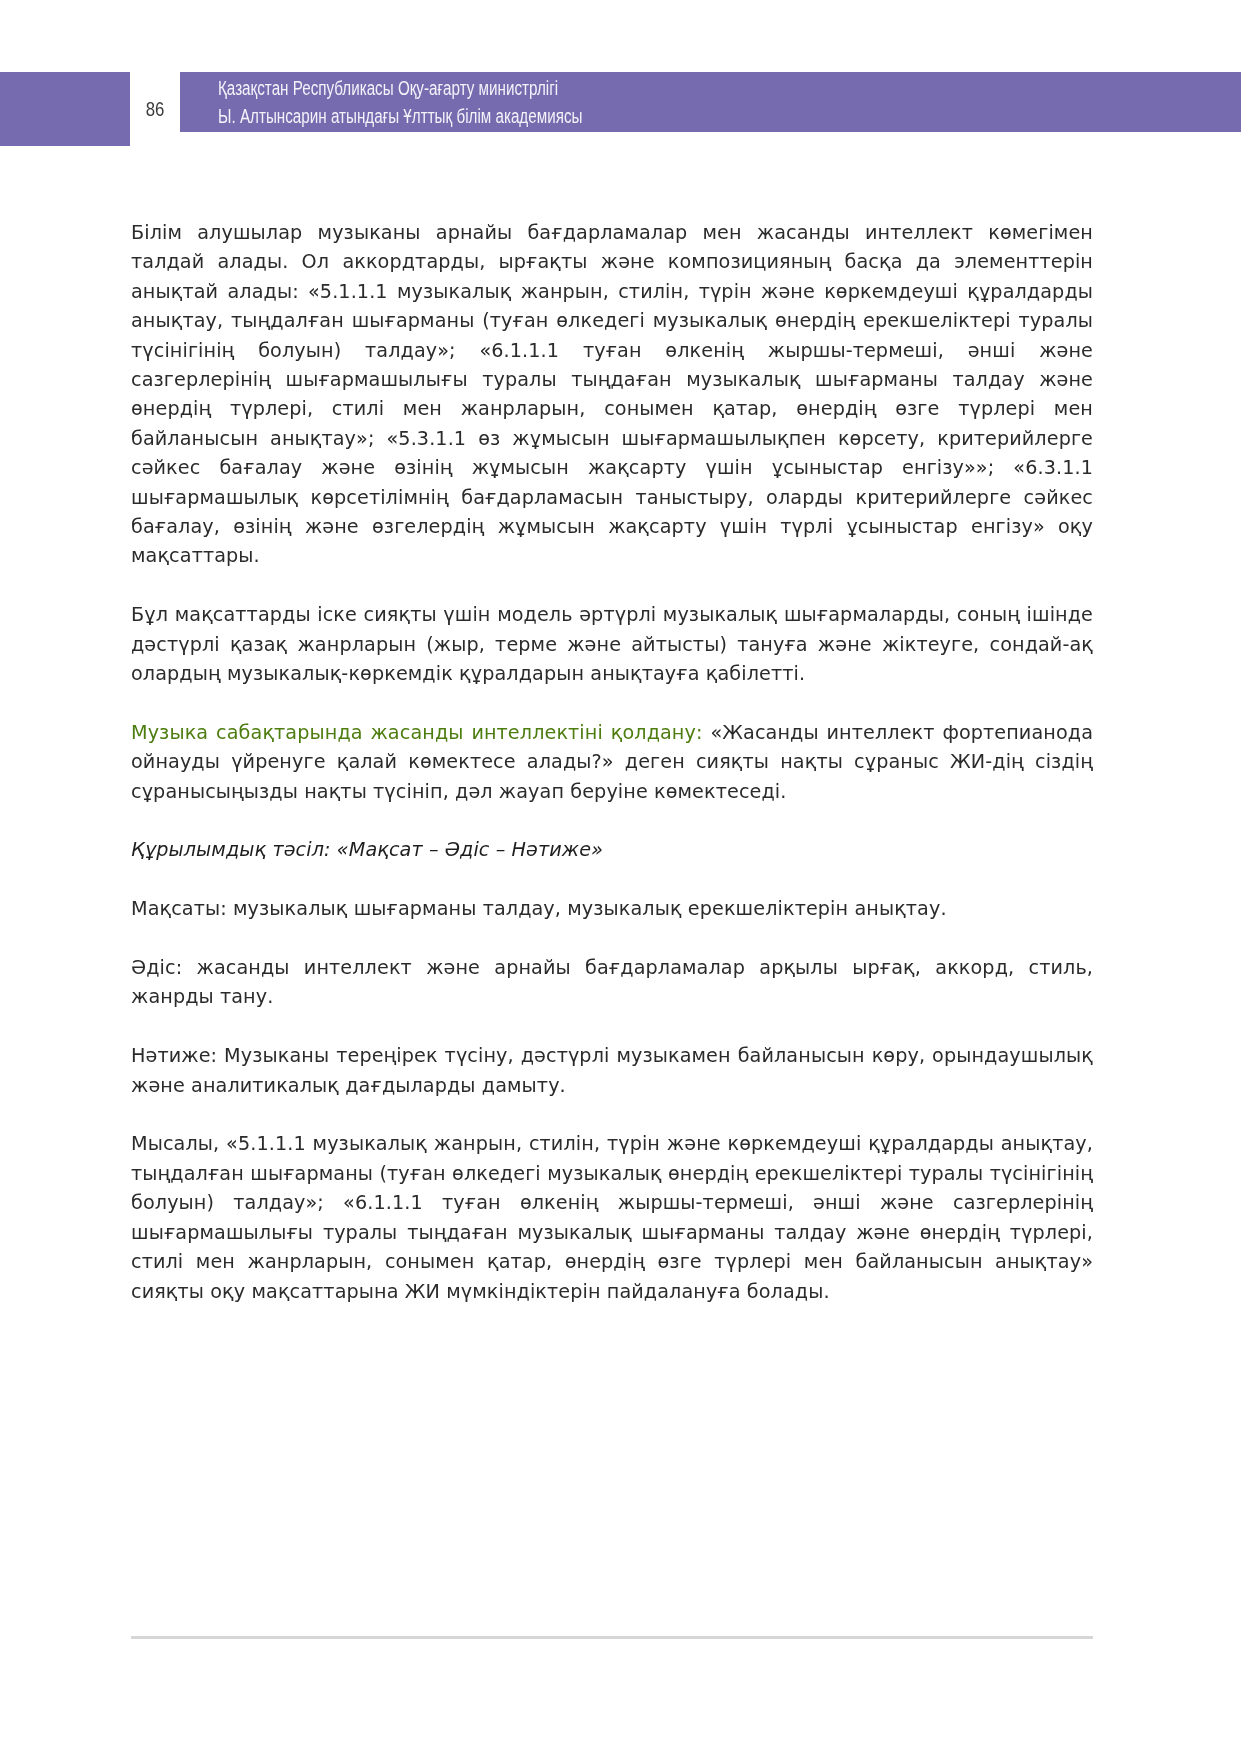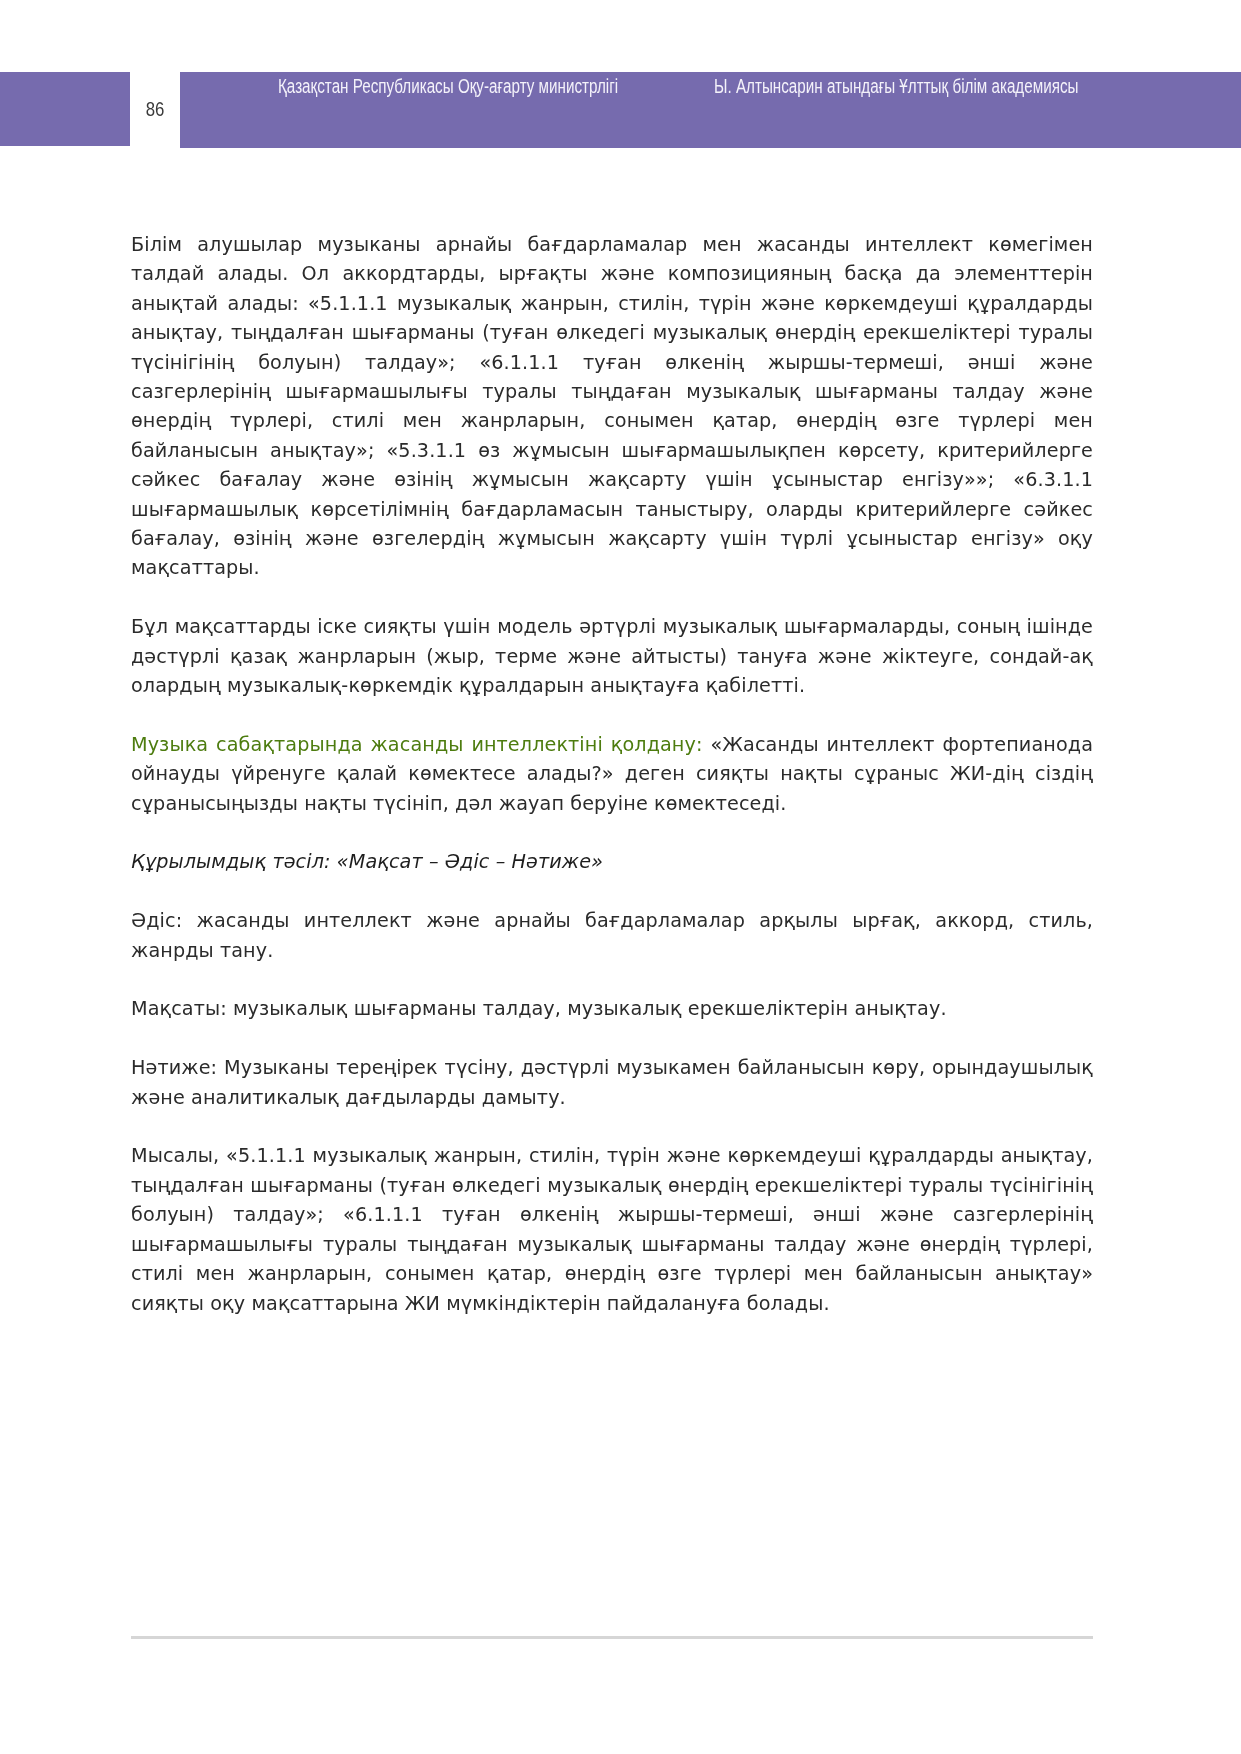--- a/index.html
+++ b/index.html
@@ -3,25 +3,25 @@
 <meta charset="utf-8">
 <style>
   html, body { margin: 0; padding: 0; background: #ffffff; }
   body { width: 1241px; height: 1754px; position: relative; overflow: hidden;
          font-family: "DejaVu Sans", sans-serif; color: #2b2b2b; }
   .hdr-left { position: absolute; left: 0; top: 72px; width: 130px; height: 74px; background: #766bae; }
   .hdr-num { position: absolute; left: 130px; top: 72px; width: 50px; height: 74px;
              display: flex; align-items: center; justify-content: center;
              font-family: "Liberation Sans", sans-serif; font-size: 21px; color: #3a3a3a;
              transform: scaleX(0.8); }
-  .hdr-band { position: absolute; left: 180px; top: 72px; right: 0; height: 76px; background: #766bae;
-              padding-left: 38px; box-sizing: border-box; display: flex; flex-direction: row; justify-content: center; }
+  .hdr-band { position: absolute; left: 180px; top: 72px; right: 0; height: 60px; background: #766bae;
+              padding-left: 38px; box-sizing: border-box; display: flex; flex-direction: column; justify-content: center; }
   .hdr-line { font-family: "Liberation Sans", sans-serif; font-size: 19.5px; color: #f4f2fa; line-height: 28px;
               transform: scaleX(0.78); transform-origin: left center; white-space: nowrap; }
-  .content { position: absolute; left: 131px; width: 962px; top: 218px; margin-top: 12px; }
+  .content { position: absolute; left: 131px; width: 962px; top: 218px; }
   .p { font-size: 19.2px; line-height: 29.4px; text-align: justify; margin: 0 0 29.4px 0; letter-spacing: 0.1px;
        hyphens: none; }
   .b { font-weight: normal; color: #4d7c0f; }
   .bi { font-weight: normal; font-style: italic; color: #1e1e1e; }
   .rule { position: absolute; left: 131px; width: 962px; top: 1636px; height: 3px; background: #d6d6d6; }
 </style>
 </head>
 <body>
 
 <div class="hdr-left"></div>
@@ -29,19 +29,19 @@
 <div class="hdr-band">
   <div class="hdr-line">Қазақстан Республикасы Оқу-ағарту министрлігі</div>
   <div class="hdr-line">Ы. Алтынсарин атындағы Ұлттық білім академиясы</div>
 </div>
 
 <div class="content">
   <p class="p">Білім алушылар музыканы арнайы бағдарламалар мен жасанды интеллект көмегімен талдай алады. Ол аккордтарды, ырғақты және композицияның басқа да элементтерін анықтай алады: «5.1.1.1 музыкалық жанрын, стилін, түрін және көркемдеуші құралдарды анықтау, тыңдалған шығарманы (туған өлкедегі музыкалық өнердің ерекшеліктері туралы түсінігінің болуын) талдау»; «6.1.1.1 туған өлкенің жыршы-термеші, әнші және сазгерлерінің шығармашылығы туралы тыңдаған музыкалық шығарманы талдау және өнердің түрлері, стилі мен жанрларын, сонымен қатар, өнердің өзге түрлері мен байланысын анықтау»; «5.3.1.1 өз жұмысын шығармашылықпен көрсету, критерийлерге сәйкес бағалау және өзінің жұмысын жақсарту үшін ұсыныстар енгізу»»; «6.3.1.1 шығармашылық көрсетілімнің бағдарламасын таныстыру, оларды критерийлерге сәйкес бағалау, өзінің және өзгелердің жұмысын жақсарту үшін түрлі ұсыныстар енгізу» оқу мақсаттары.</p>
   <p class="p">Бұл мақсаттарды іске сияқты үшін модель әртүрлі музыкалық шығармаларды, соның ішінде дәстүрлі қазақ жанрларын (жыр, терме және айтысты) тануға және жіктеуге, сондай-ақ олардың музыкалық-көркемдік құралдарын анықтауға қабілетті.</p>
   <p class="p"><span class="b">Музыка сабақтарында жасанды интеллектіні қолдану:</span><span> «Жасанды интеллект фортепианода ойнауды үйренуге қалай көмектесе алады?» деген сияқты нақты сұраныс ЖИ-дің сіздің сұранысыңызды нақты түсініп, дәл жауап беруіне көмектеседі.</span></p>
   <p class="p bi">Құрылымдық тәсіл: «Мақсат – Әдіс – Нәтиже»</p>
+  <p class="p">Мақсаты: музыкалық шығарманы талдау, музыкалық ерекшеліктерін анықтау.</p>
   <p class="p">Әдіс: жасанды интеллект және арнайы бағдарламалар арқылы ырғақ, аккорд, стиль, жанрды тану.</p>
-  <p class="p">Мақсаты: музыкалық шығарманы талдау, музыкалық ерекшеліктерін анықтау.</p>
   <p class="p">Нәтиже: Музыканы тереңірек түсіну, дәстүрлі музыкамен байланысын көру, орындаушылық және аналитикалық дағдыларды дамыту.</p>
   <p class="p">Мысалы, «5.1.1.1 музыкалық жанрын, стилін, түрін және көркемдеуші құралдарды анықтау, тыңдалған шығарманы (туған өлкедегі музыкалық өнердің ерекшеліктері туралы түсінігінің болуын) талдау»;   «6.1.1.1 туған өлкенің жыршы-термеші, әнші және сазгерлерінің шығармашылығы туралы тыңдаған музыкалық шығарманы талдау және өнердің түрлері, стилі мен жанрларын, сонымен қатар, өнердің өзге түрлері мен байланысын анықтау» сияқты оқу мақсаттарына ЖИ мүмкіндіктерін пайдалануға болады.</p>
 </div>
 
 <div class="rule"></div>
 
 </body></html>

